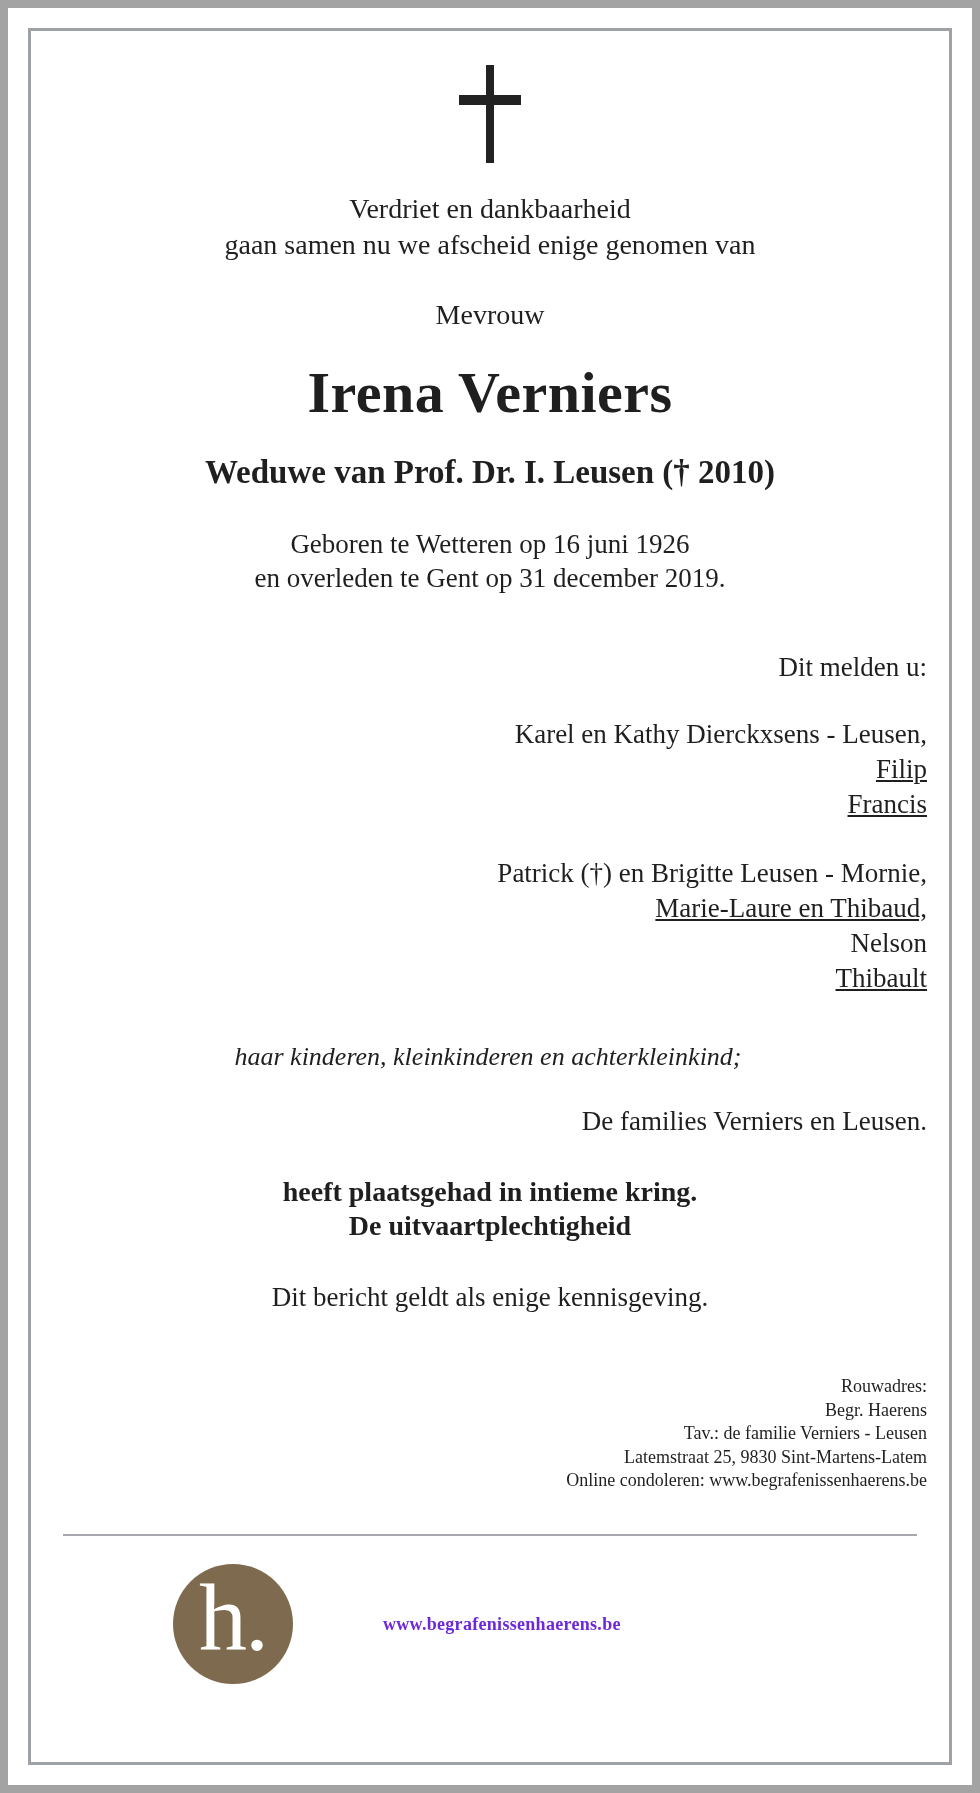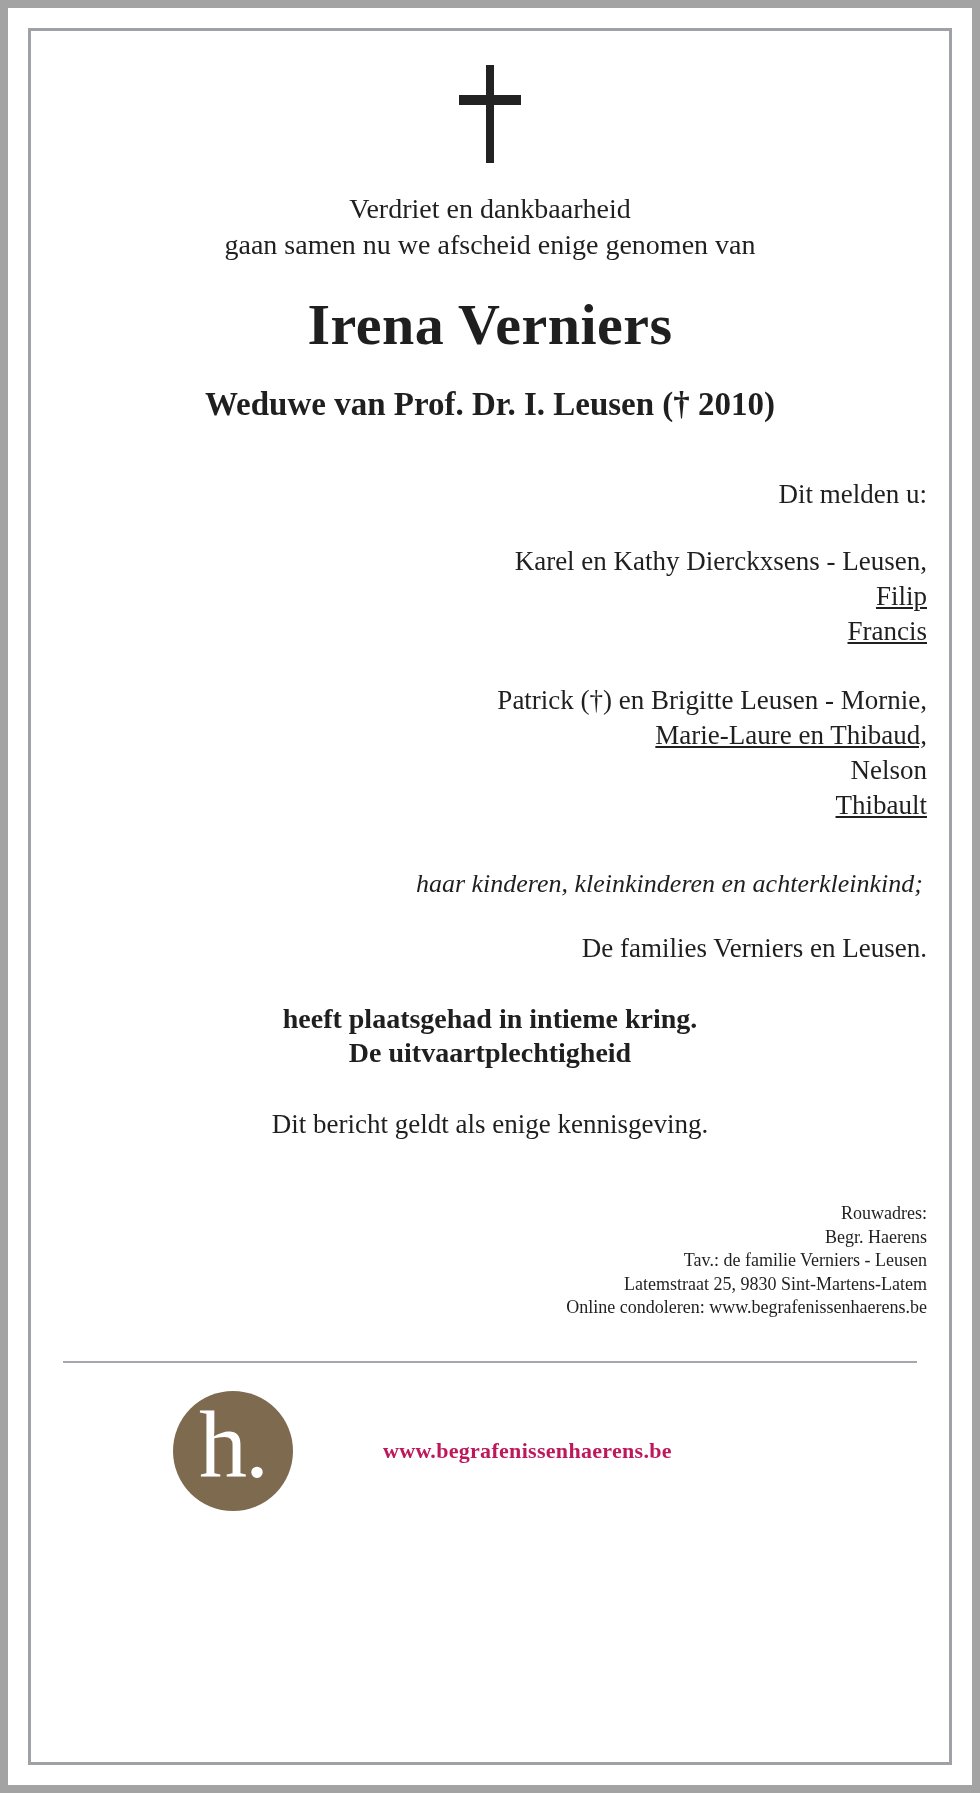--- a/index.html
+++ b/index.html
@@ -121,20 +121,21 @@
   }
   .family-group .lvl-0 { padding-left: 0; }
   .family-group .lvl-1 { padding-left: 42px; text-decoration: underline; }
   .family-group .lvl-2 { padding-left: 84px; }
 
   .kinship-note {
     font-size: 26px;
     font-style: italic;
     margin-top: 46px;
     padding-right: 4px;
+    text-align: center;
   }
   .families-line {
     font-size: 27px;
     margin-top: 34px;
     padding-left: 32px;
   }
   .ceremony {
     font-size: 28px;
     font-weight: bold;
     line-height: 1.2;
@@ -178,23 +179,23 @@
   .logo-badge .glyph {
     font-size: 96px;
     line-height: 1;
     font-family: "Liberation Serif", "DejaVu Serif", serif;
     position: relative;
     top: -6px;
     letter-spacing: -2px;
   }
   .footer-site {
     margin-left: 90px;
-    font-size: 22px;
-    font-weight: bold;
-    color: #be185d;
+    font-size: 18px;
+    font-weight: bold;
+    color: #6d28d9;
     letter-spacing: 0.3px;
   }
 </style>
 </head>
 <body>
 
 <div class="outer-frame">
   <div class="inner-frame">
     <div class="sheet">
 
@@ -203,25 +204,30 @@
           <span class="bar-v"></span>
           <span class="bar-h"></span>
         </div>
       </div>
 
       <div class="intro c">
         <div>Verdriet en dankbaarheid</div>
         <div>gaan samen nu we afscheid enige genomen van</div>
       </div>
 
+      <div class="salutation c">Mevrouw</div>
 
       <div class="deceased-name c">Irena Verniers</div>
 
       <div class="spouse-line c">Weduwe van Prof. Dr. I. Leusen († 2010)</div>
 
+      <div class="dates c">
+        <div>Geboren te Wetteren op 16 juni 1926</div>
+        <div>en overleden te Gent op 31 december 2019.</div>
+      </div>
 
       <div class="announce-lead l">Dit melden u:</div>
 
       <div class="family-group l">
         <div class="lvl-0">Karel en Kathy Dierckxsens - Leusen,</div>
         <div class="lvl-1">Filip</div>
         <div class="lvl-1">Francis</div>
       </div>
 
       <div class="family-group l">

